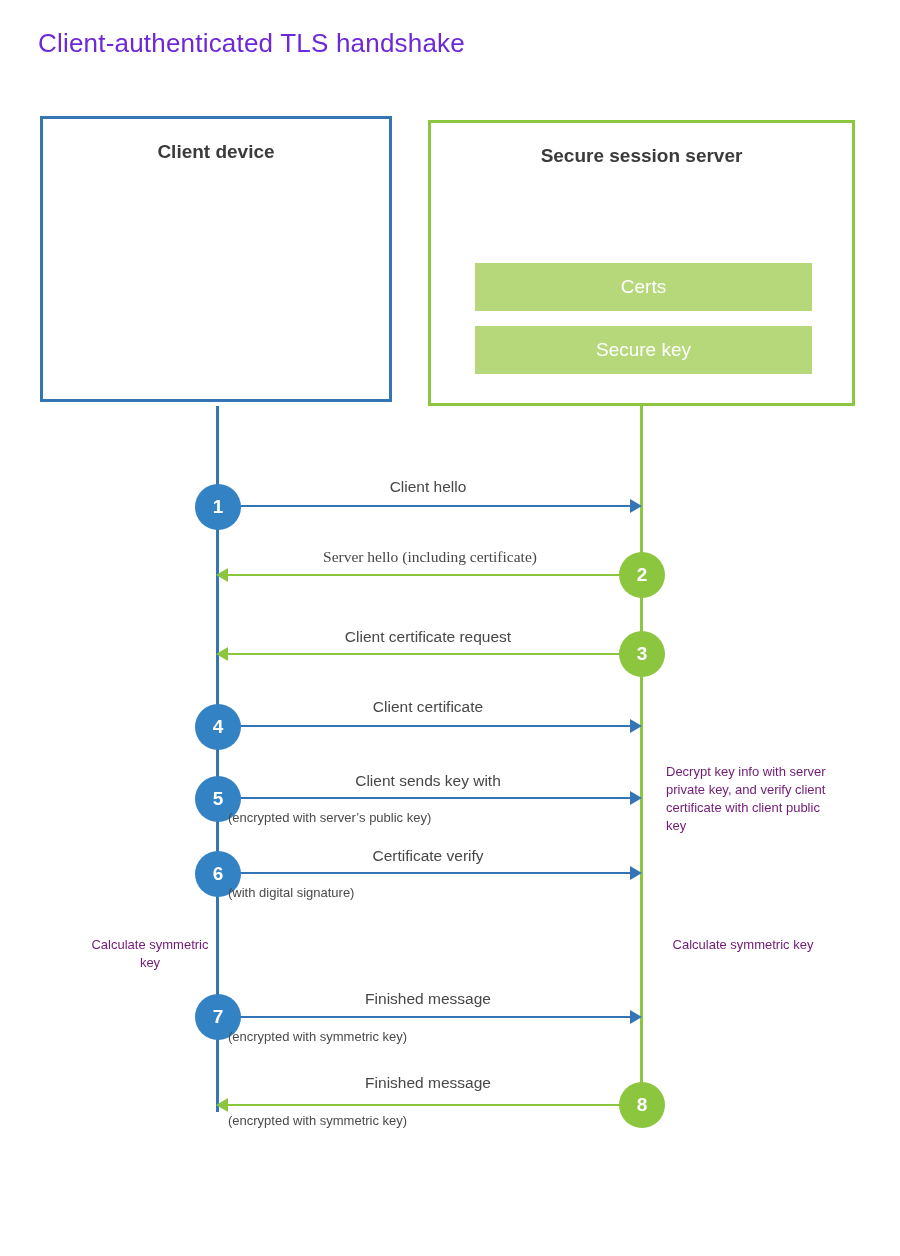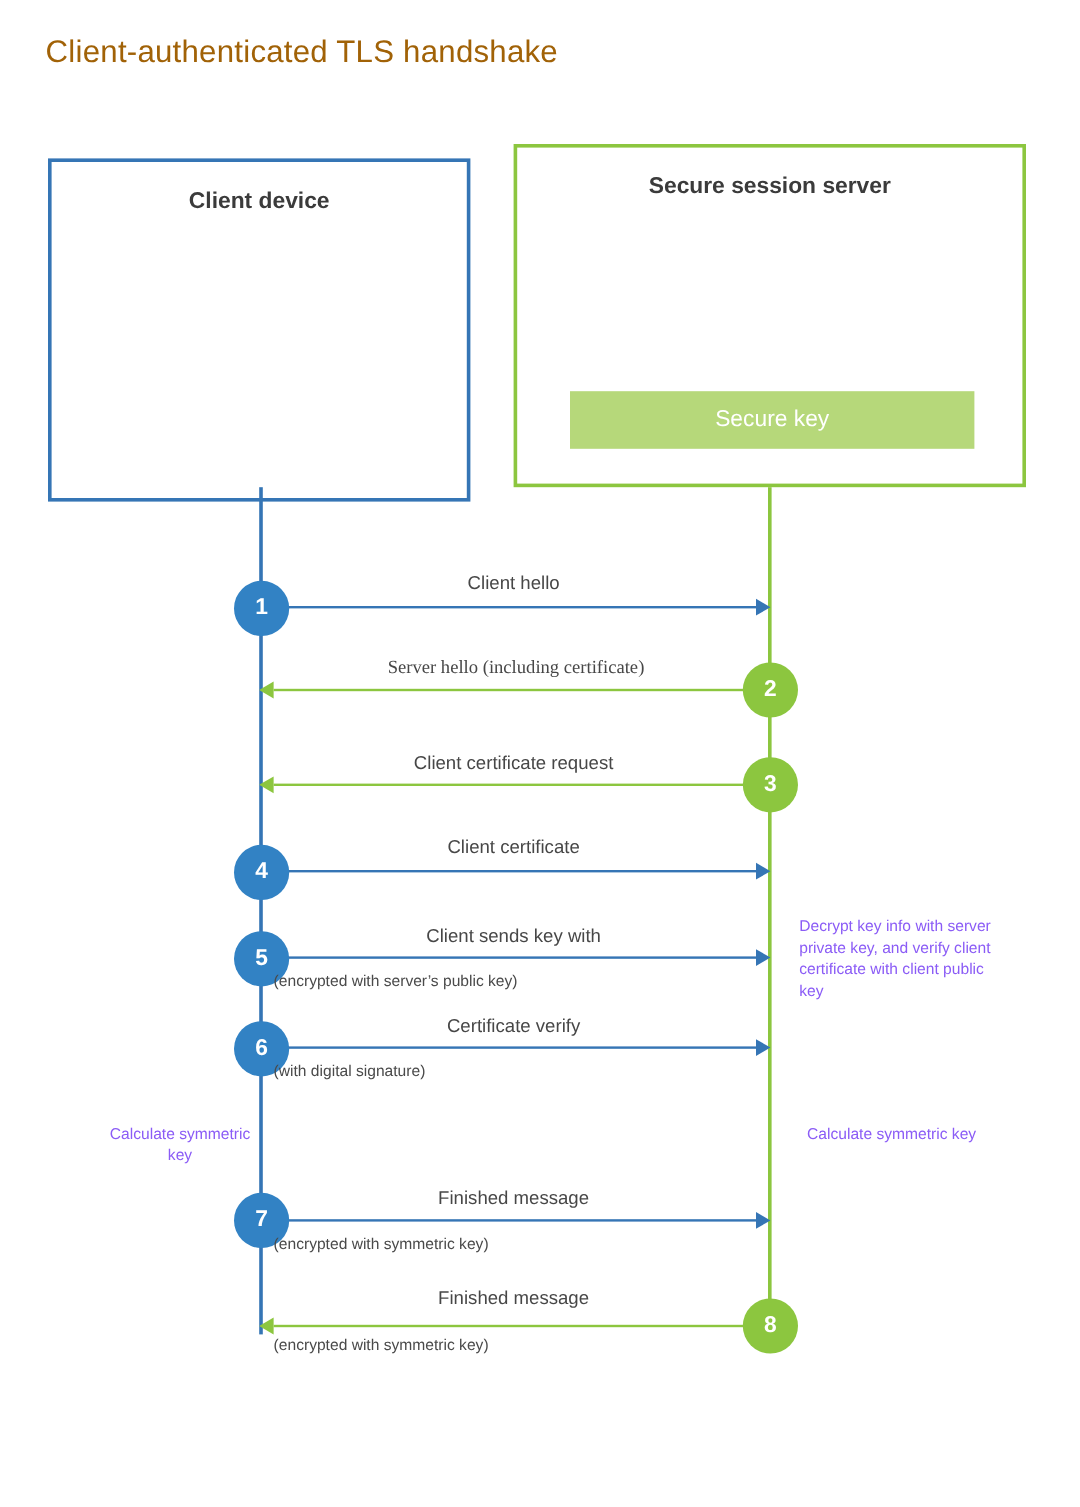--- a/index.html
+++ b/index.html
@@ -19,34 +19,34 @@
     overflow: hidden;
   }
 
   
   .page-title {
     position: absolute;
     left: 38px;
     top: 28px;
     font-size: 26px;
     font-weight: 300;
-    color: #a16207;
+    color: #6d28d9;
     letter-spacing: 0.2px;
     white-space: nowrap;
   }
 
   
   .party-box {
     position: absolute;
     background: #ffffff;
     box-sizing: border-box;
   }
   .party-box.client {
     left: 40px;
-    top: 132px;
+    top: 116px;
     width: 352px;
     height: 286px;
     border: 3px solid #3575b5;
   }
   .party-box.server {
     left: 428px;
     top: 120px;
     width: 427px;
     height: 286px;
     border: 3px solid #8cc63f;
@@ -178,21 +178,21 @@
     font-weight: bold;
   }
   .step-circle.blue { background: #3282c4; }
   .step-circle.green { background: #8cc63f; }
 
   
   .side-note {
     position: absolute;
     font-size: 13px;
     line-height: 1.38;
-    color: #8b5cf6;
+    color: #701a75;
   }
   .side-note.left-note {
     left: 80px;
     top: 936px;
     width: 140px;
     text-align: center;
   }
   .side-note.right-note-calc {
     left: 668px;
     top: 936px;
@@ -212,20 +212,21 @@
 <div id="page">
 
   <div class="page-title">Client-authenticated TLS handshake</div>
 
   <div class="party-box client">
     <div class="party-title">Client device</div>
   </div>
 
   <div class="party-box server">
     <div class="party-title">Secure session server</div>
+    <div class="server-bar b1">Certs</div>
     <div class="server-bar b2">Secure key</div>
   </div>
 
   <div class="lifeline client-line"></div>
   <div class="lifeline server-line"></div>
 
   <div class="msg">
     <div class="msg-label" style="left:228px; top:478px; width:400px;">Client hello</div>
     <div class="msg-line blue" style="left:218px; top:505px; width:412px;"></div>
     <div class="arrow-head right blue" style="left:630px; top:499px;"></div>

